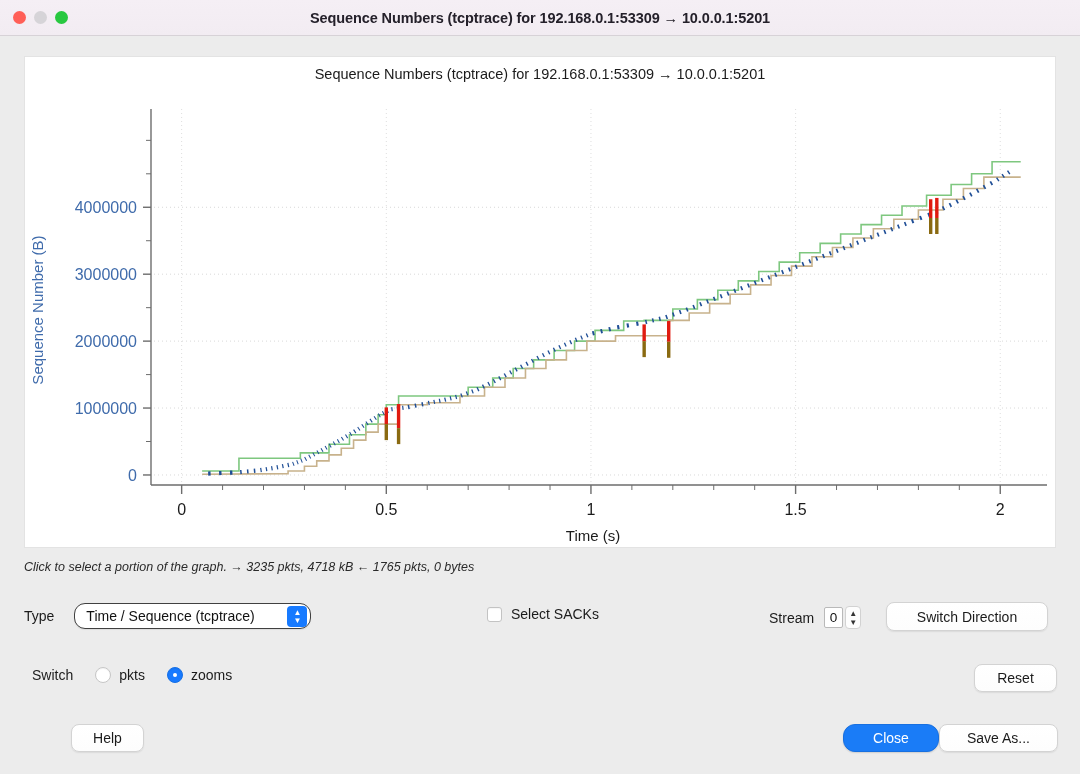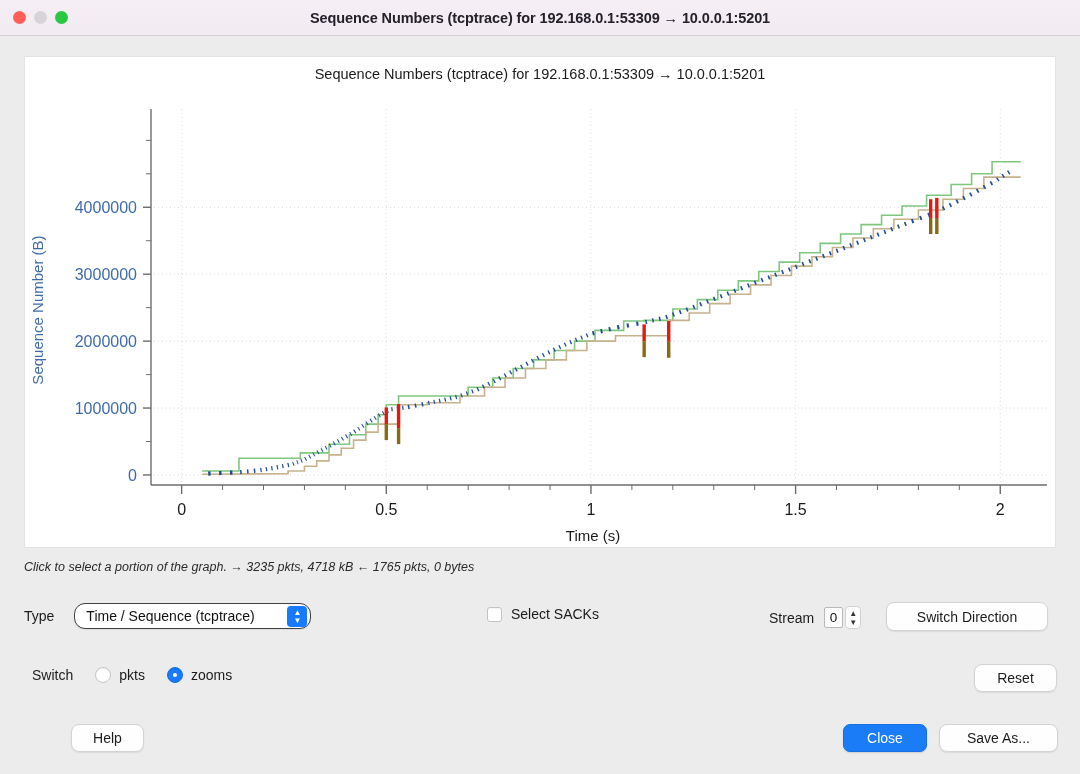--- a/index.html
+++ b/index.html
@@ -106,22 +106,22 @@
     box-shadow: 0 1px 1.5px rgba(0,0,0,.08);
     font-size: 14px; color: #1b1b1b;
     display: flex; align-items: center; justify-content: center;
     cursor: default;
   }
   #switch-direction { position: absolute; left: 886px; top: 602px; width: 162px; height: 29px; }
   #reset-button     { position: absolute; left: 965px; top: 664px; width: 83px; height: 28px; margin-left: 9px; }
   #help-button      { position: absolute; left: 24px;  top: 724px; width: 73px; height: 28px; margin-left: 47px; }
   #save-as-button   { position: absolute; left: 939px; top: 724px; width: 119px; height: 28px; }
   #close-button {
-    position: absolute; left: 843px; top: 724px; width: 84px; height: 28px;
-    background: #1a7cf7; border: 1px solid #1870e0; border-radius: 7px;
+    position: absolute; left: 843px; top: 724px; width: 96px; height: 28px;
+    background: #1a7cf7; border: 1px solid #1870e0; border-radius: 12px;
     color: #fff; font-size: 14px;
     display: flex; align-items: center; justify-content: center;
     box-shadow: 0 1px 1.5px rgba(0,0,0,.12);
   }
 
   #row-mouse { left: 24px; top: 667px; }
   .radio {
     width: 16px; height: 16px; border-radius: 50%;
     border: 1px solid #c6c6c6; background: #fff;
     box-shadow: inset 0 1px 1px rgba(0,0,0,.05);

